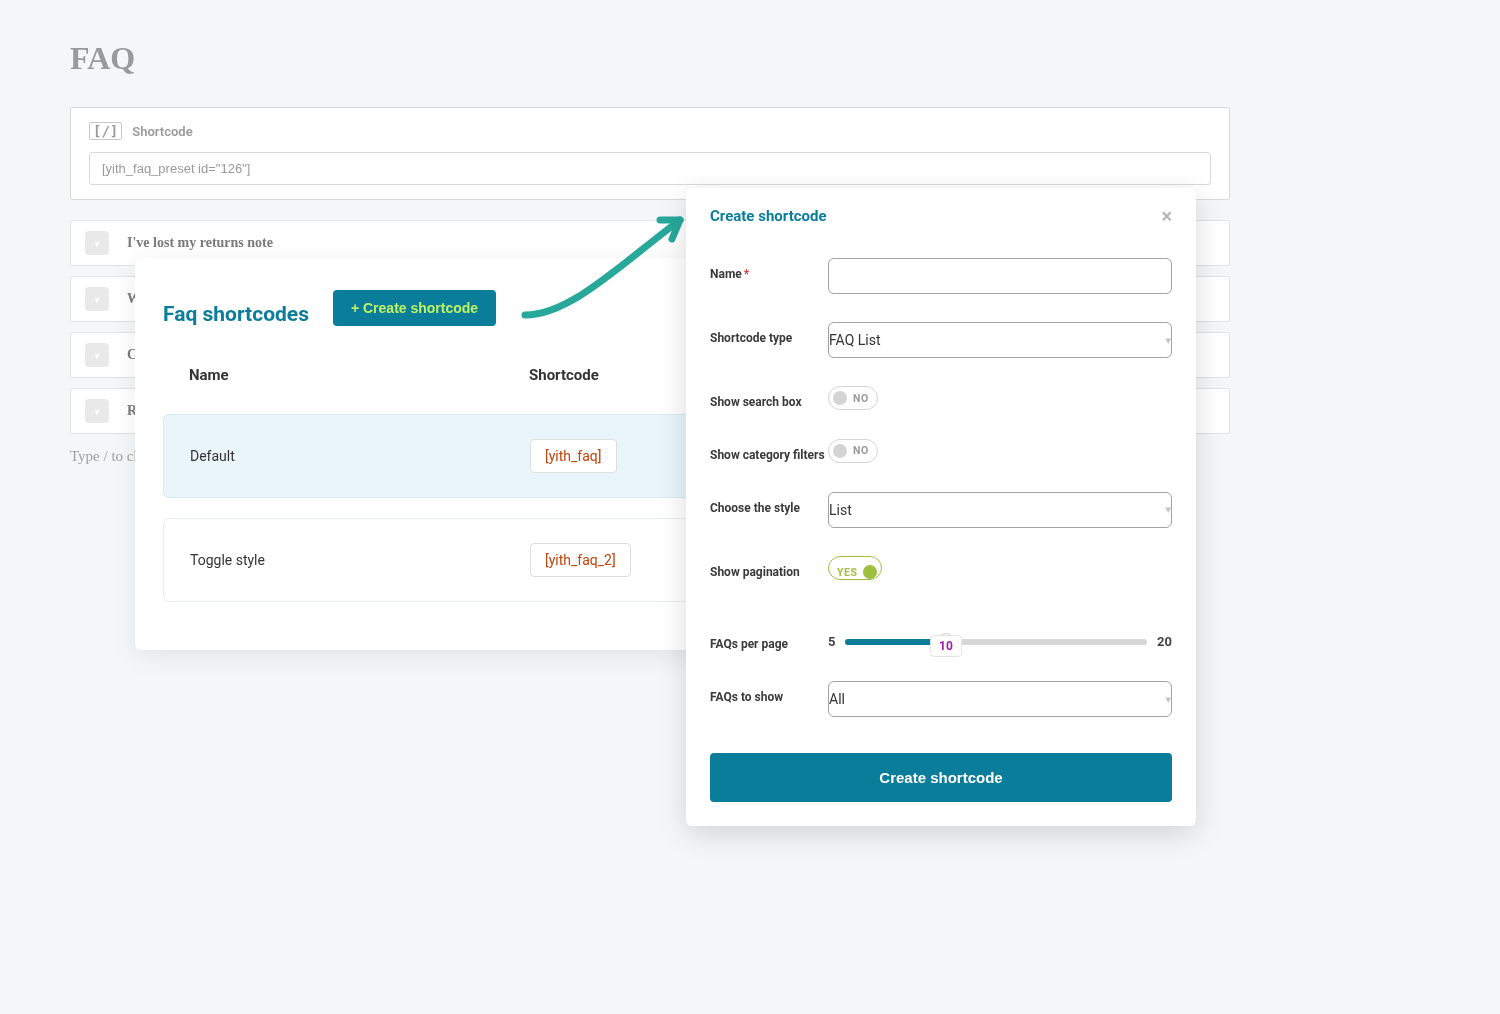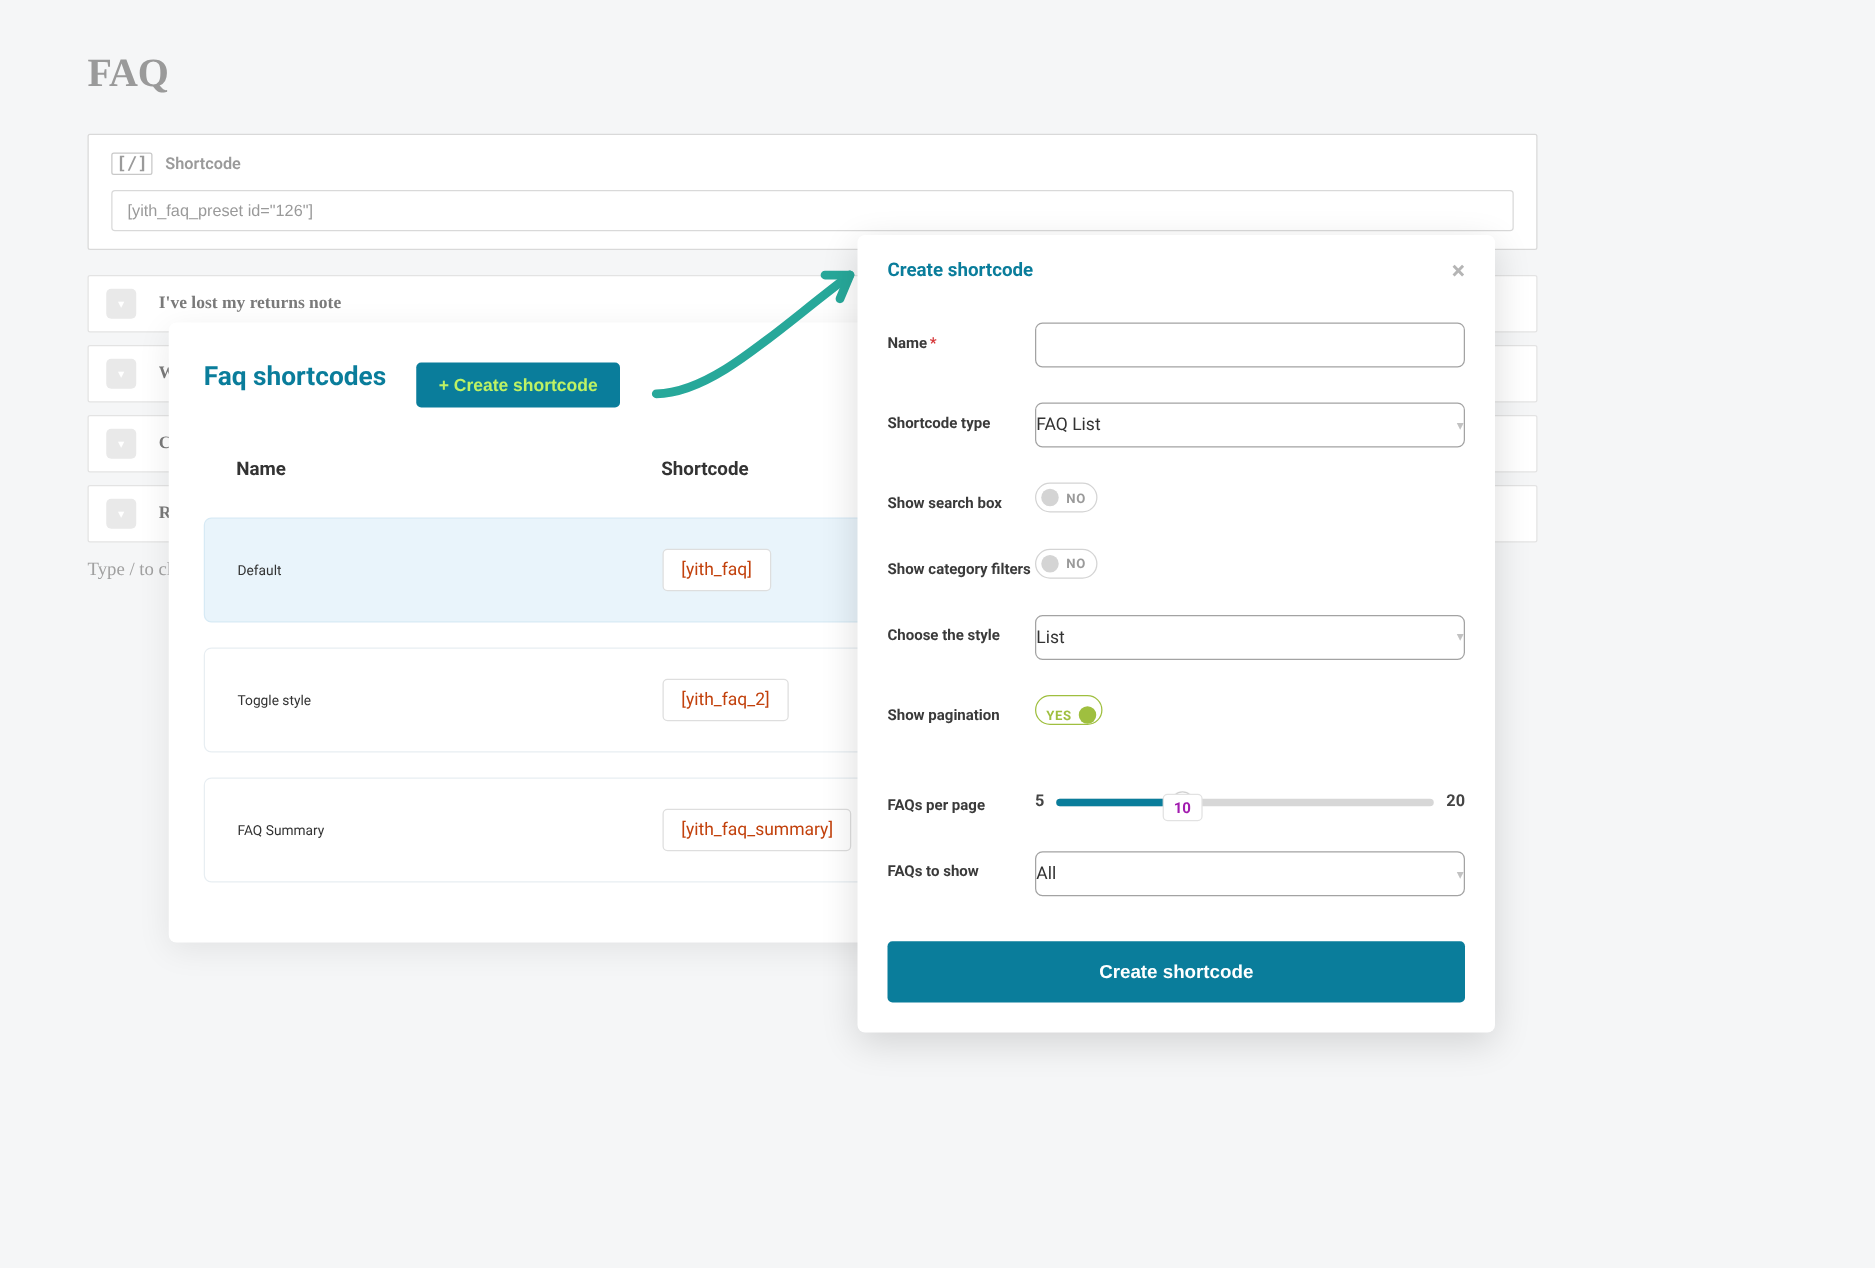--- a/index.html
+++ b/index.html
@@ -103,21 +103,21 @@
     left: 135px;
     top: 258px;
     width: 760px;
     background: #fff;
     border-radius: 6px;
     box-shadow: 0 6px 26px rgba(0,0,0,0.08);
     padding: 32px 28px 48px 28px;
   }
   .lc-header {
     display: flex;
-    align-items: flex-start;
+    align-items: flex-end;
     gap: 24px;
     margin-bottom: 30px;
   }
   .lc-title {
     color: #0a7d9b;
     font-size: 21px;
     font-weight: 700;
   }
   .lc-button {
     background: #0a7d9b;
@@ -145,21 +145,21 @@
     display: flex;
     align-items: center;
     padding: 24px 26px;
   }
   .lc-row.hl {
     background: #e9f4fb;
     border-color: #d7eaf5;
   }
   .lc-row .name {
     width: 340px;
-    font-size: 11px;
+    font-size: 14px;
     color: #333;
   }
   .sc-pill {
     border: 1px solid #dedede;
     border-radius: 4px;
     padding: 8px 14px;
     font-size: 14px;
     color: #c2410c;
     display: inline-block;
     background: #fff;
@@ -380,24 +380,20 @@
     <div class="lc-col-sc">Shortcode</div>
   </div>
 
   <div class="lc-row hl">
     <div class="name">Default</div>
     <div class="sc-pill">[yith_faq]</div>
   </div>
   <div class="lc-row">
     <div class="name">Toggle style</div>
     <div class="sc-pill">[yith_faq_2]</div>
-  </div>
-  <div class="lc-row">
-    <div class="name">FAQ Summary</div>
-    <div class="sc-pill">[yith_faq_summary]</div>
   </div>
 </div>
 
 <svg class="arrow" width="200" height="130" viewBox="0 0 200 130">
   <path d="M 15 120 C 60 120 110 70 170 25" stroke="#27a89a" stroke-width="7" fill="none" stroke-linecap="round"></path>
   <path d="M 170 25 L 150 25 M 170 25 L 162 44" stroke="#27a89a" stroke-width="7" fill="none" stroke-linecap="round"></path>
 </svg>
 
 <div class="right-modal">
   <div class="rm-header">

